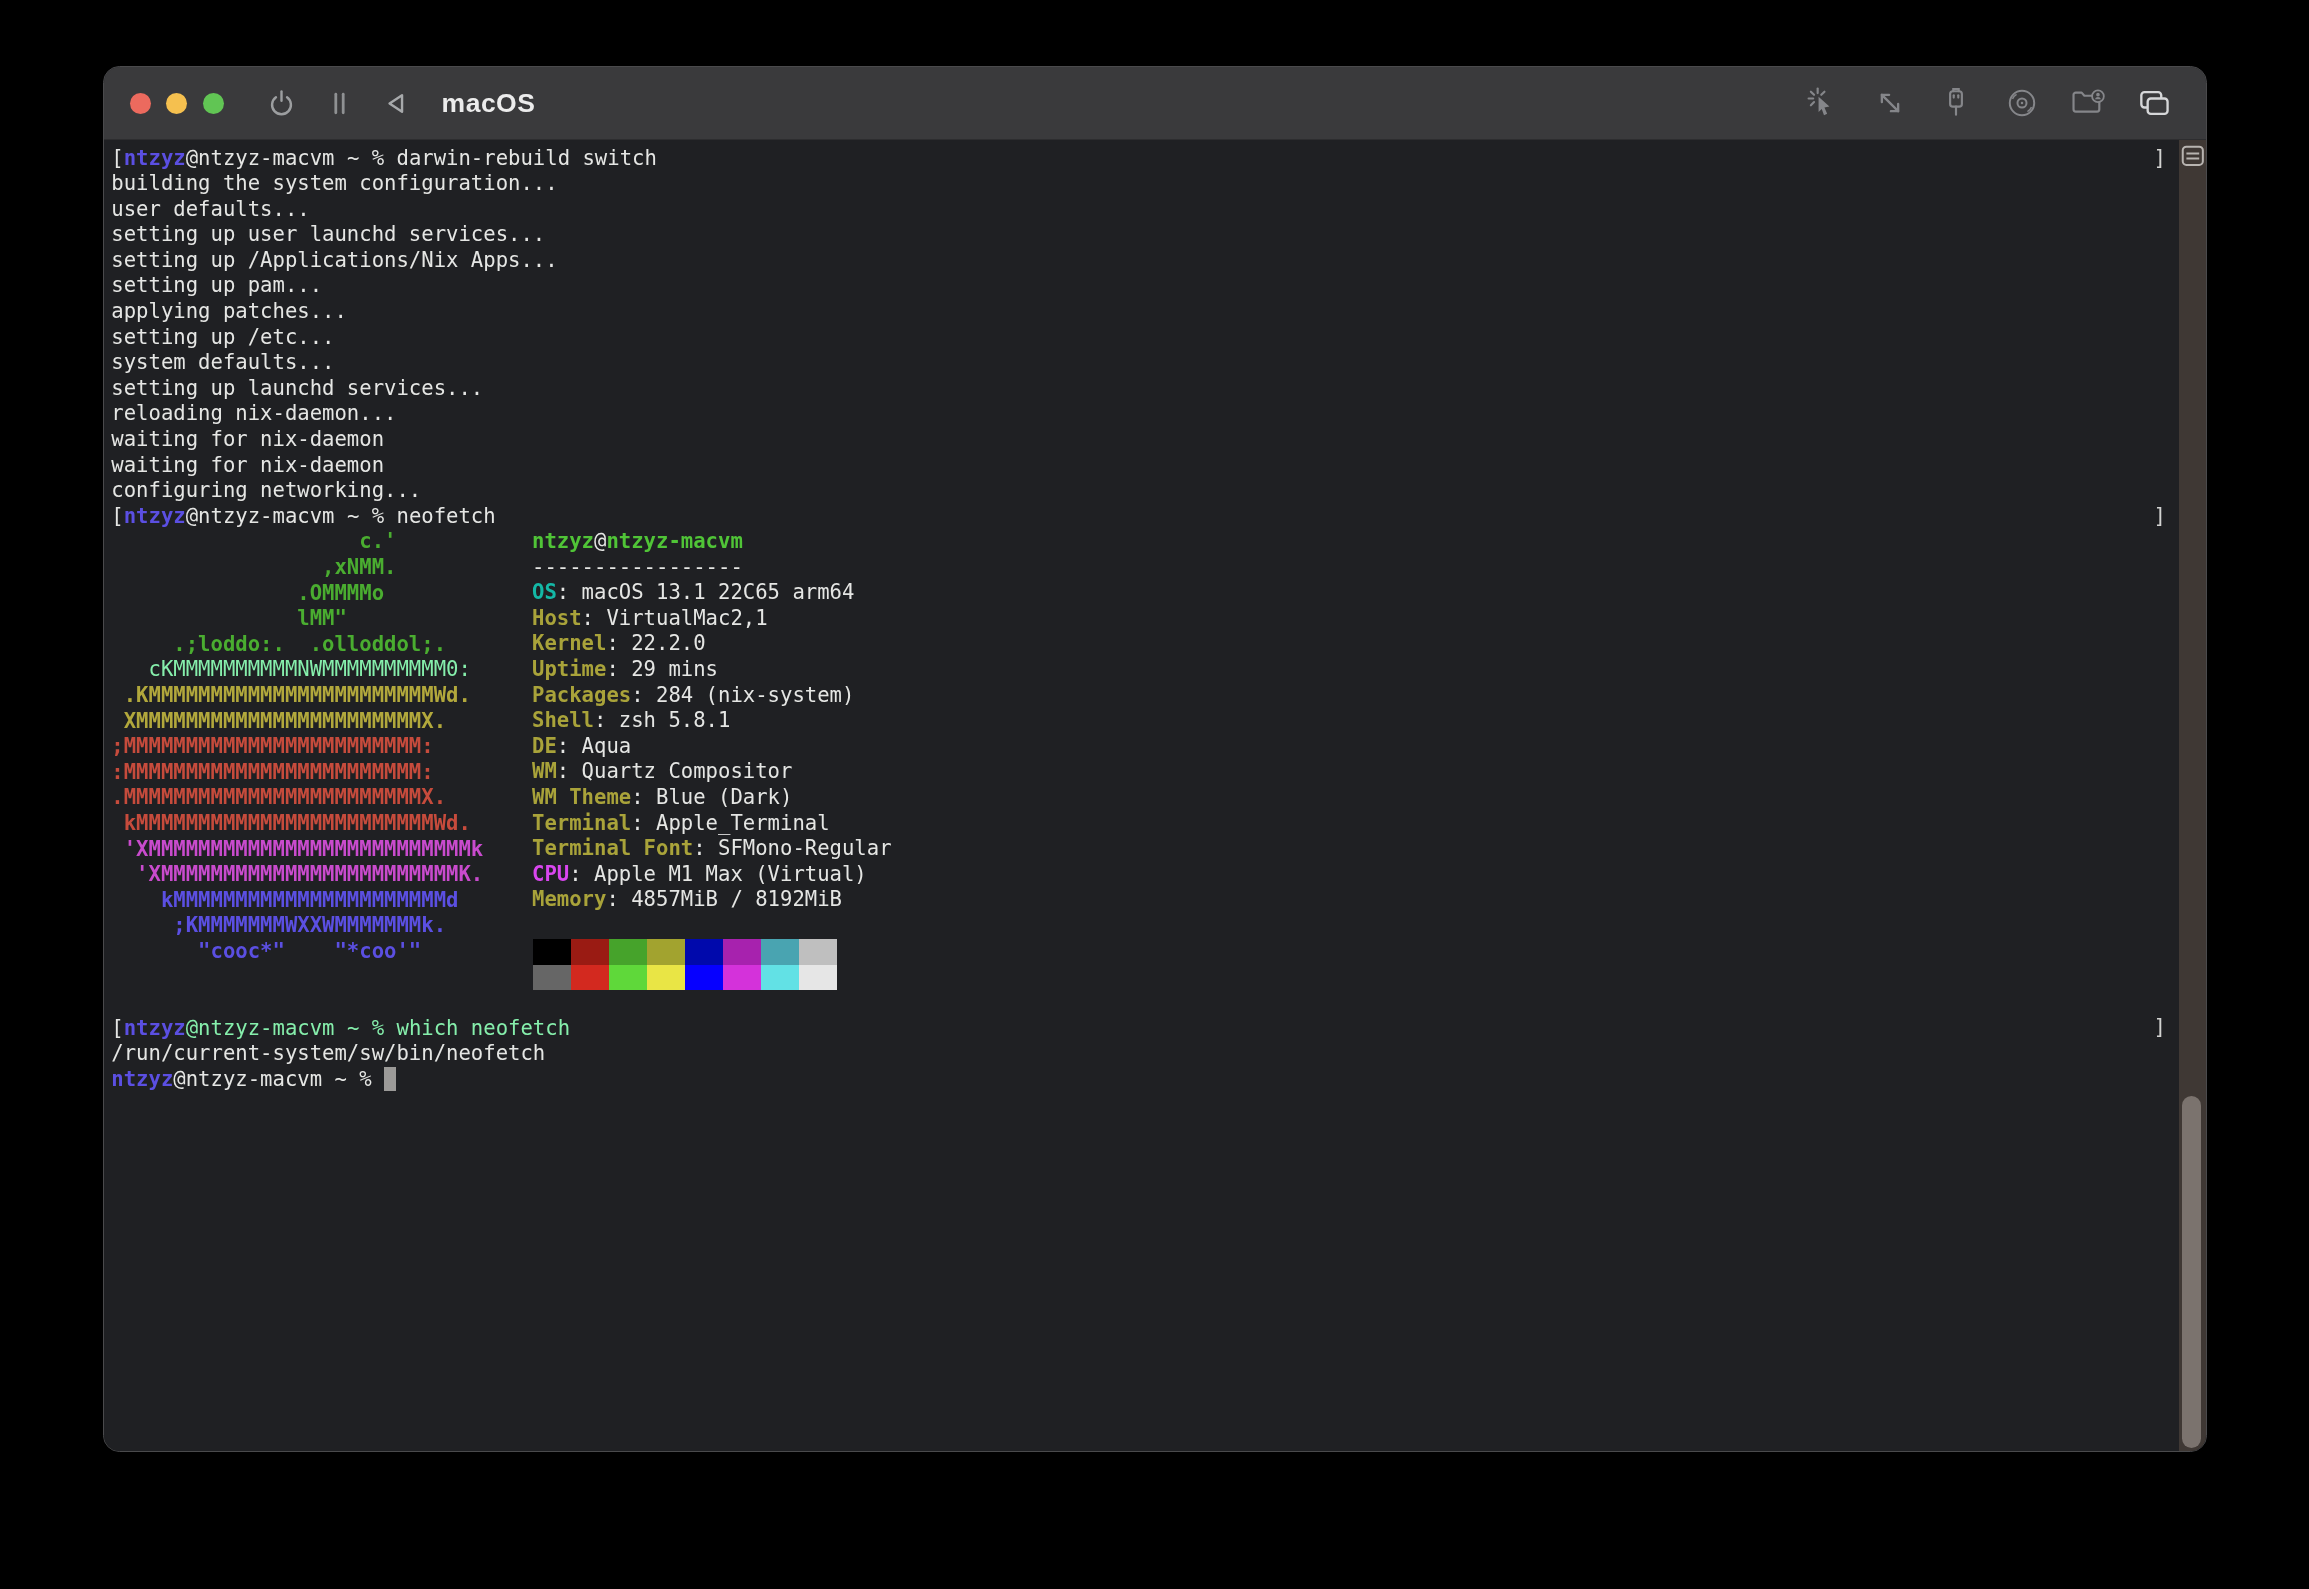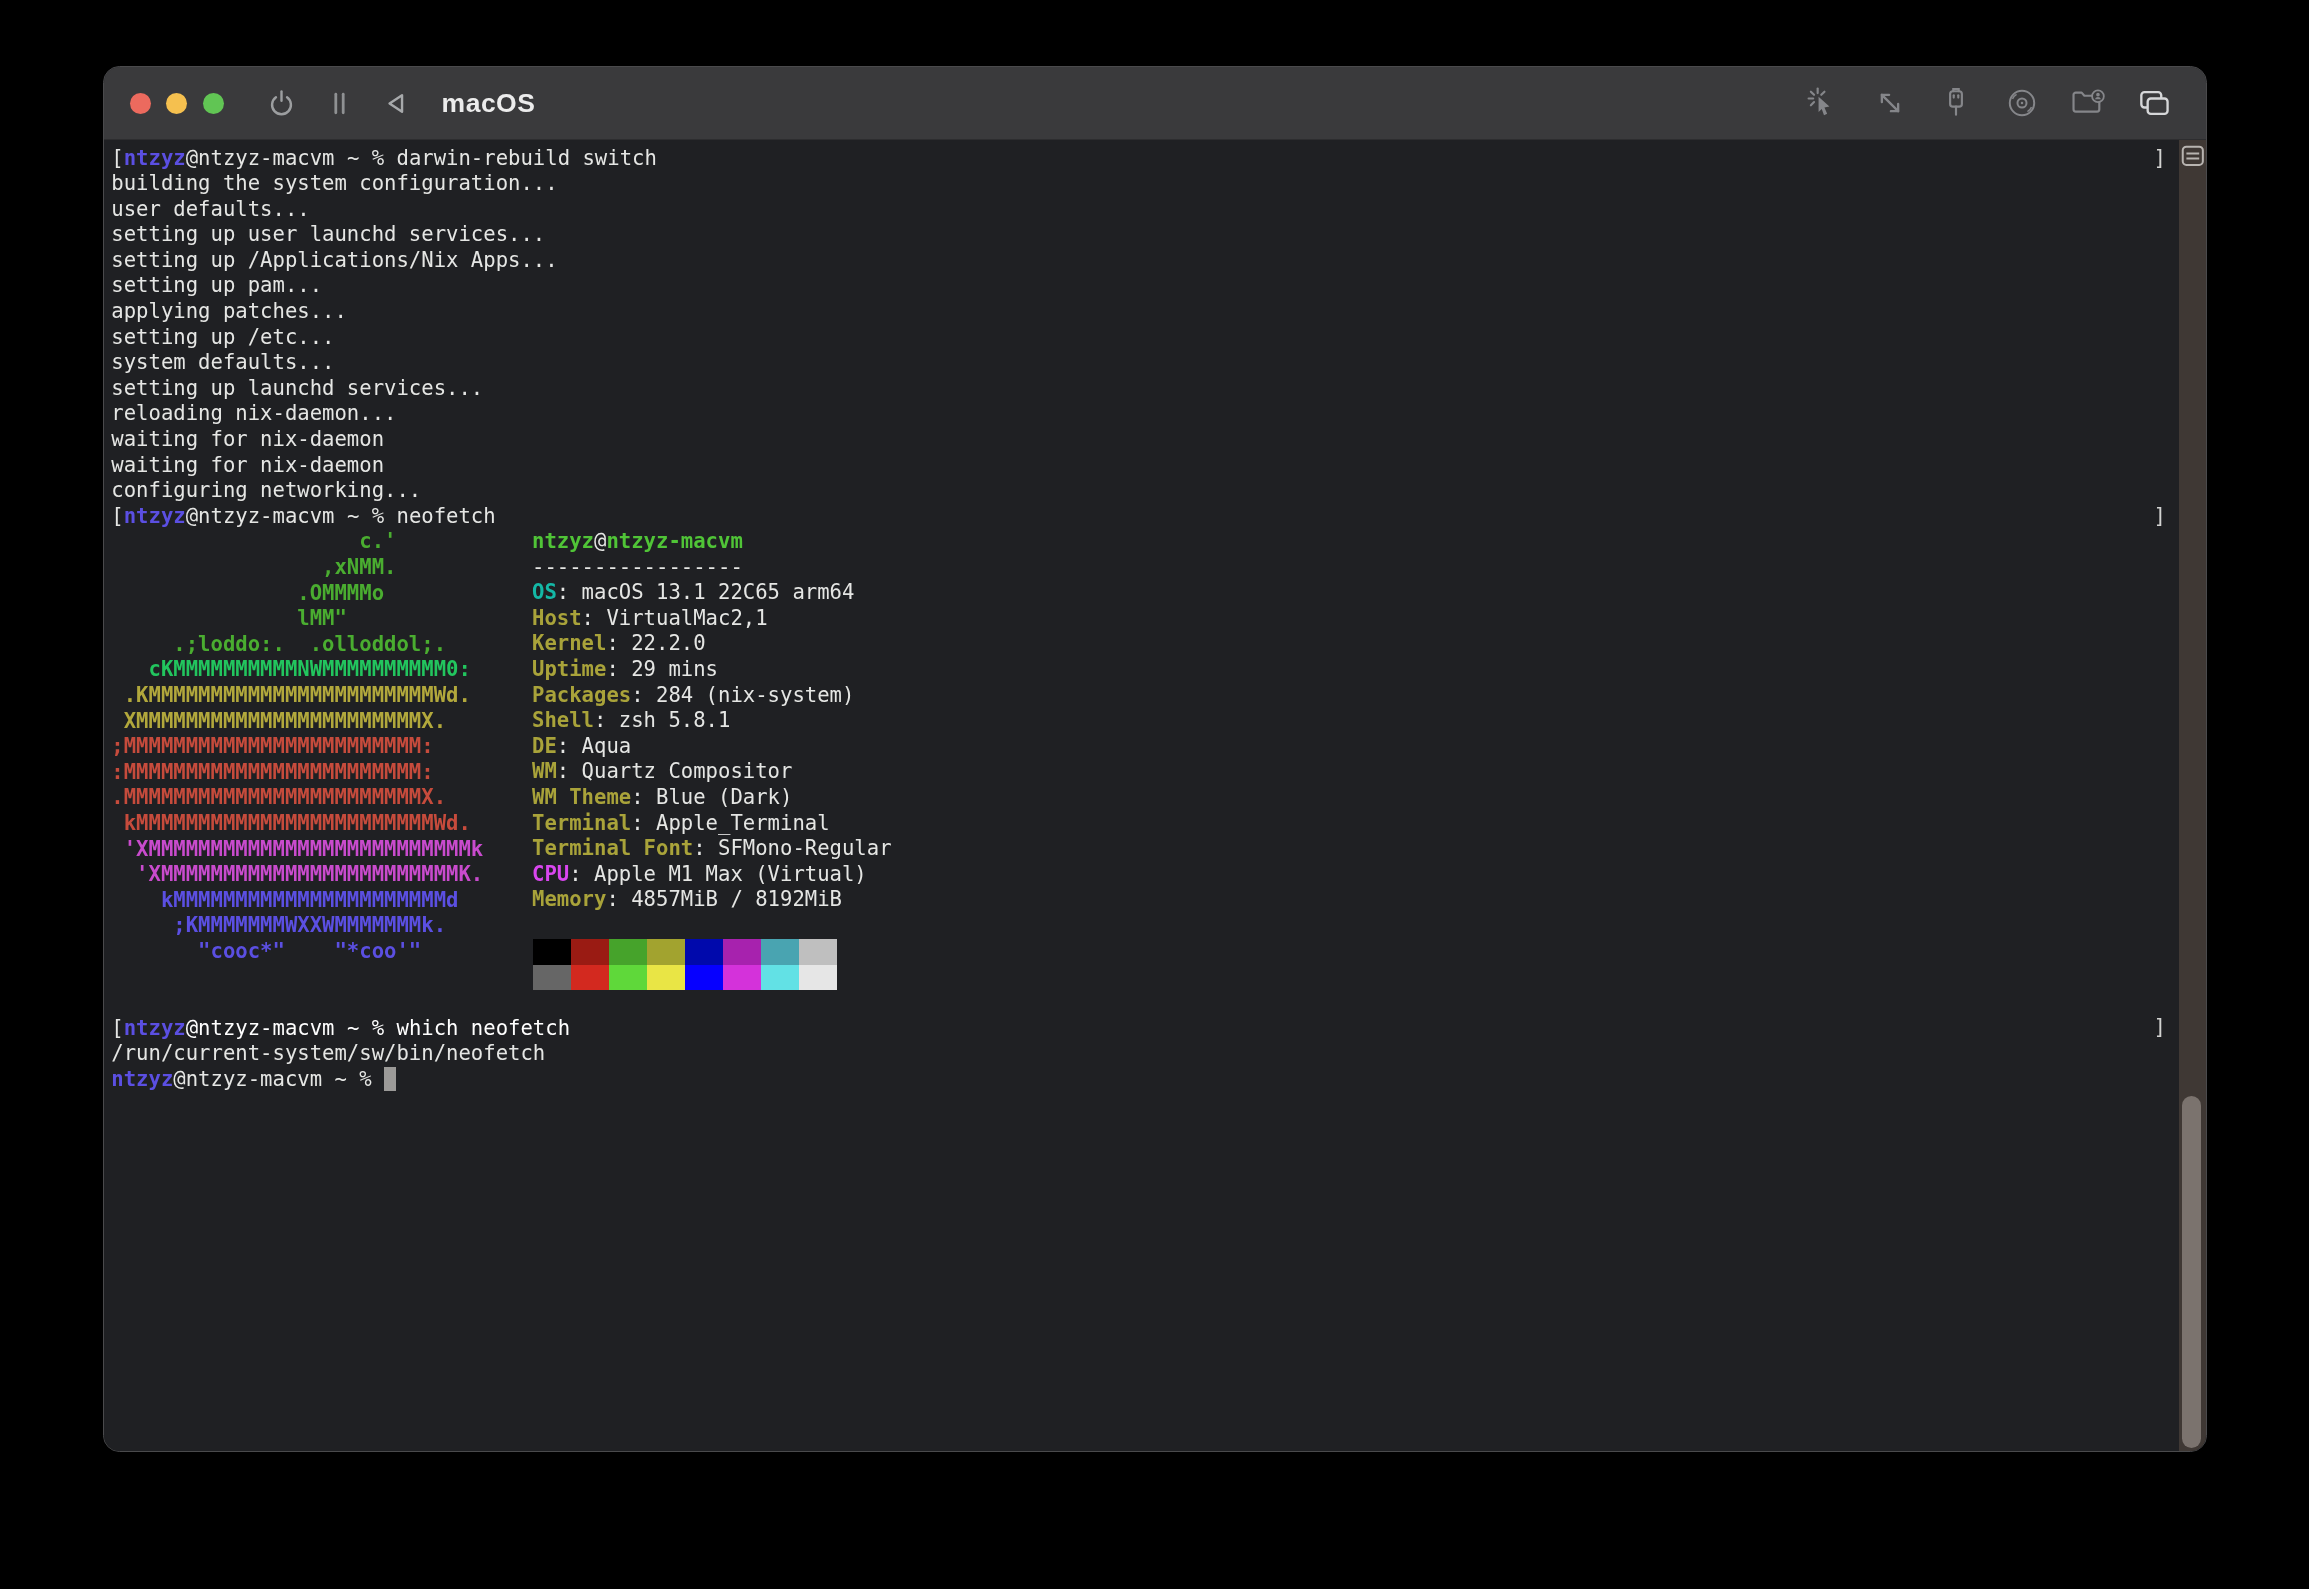--- a/index.html
+++ b/index.html
@@ -128,35 +128,35 @@
 <span style="color:#e5e6e4">reloading nix-daemon...</span>
 <span style="color:#e5e6e4">waiting for nix-daemon</span>
 <span style="color:#e5e6e4">waiting for nix-daemon</span>
 <span style="color:#e5e6e4">configuring networking...</span>
 <span style="color:#e5e6e4">[</span><span style="color:#5b4fe2;font-weight:700">ntzyz</span><span style="color:#e5e6e4">@ntzyz-macvm ~ % neofetch</span>
 <span style="color:#4aad30;font-weight:700">                    c.'</span>
 <span style="color:#4aad30;font-weight:700">                 ,xNMM.</span>
 <span style="color:#4aad30;font-weight:700">               .OMMMMo</span>
 <span style="color:#4aad30;font-weight:700">               lMM"</span>
 <span style="color:#4aad30;font-weight:700">     .;loddo:.  .olloddol;.</span>
-<span style="color:#22c55e;font-weight:700">   cKMMMMMMMMMMNWMMMMMMMMMM0:</span>
+<span style="color:#86efac;font-weight:400">   cKMMMMMMMMMMNWMMMMMMMMMM0:</span>
 <span style="color:#b2a83c;font-weight:700"> .KMMMMMMMMMMMMMMMMMMMMMMMWd.</span>
 <span style="color:#b2a83c;font-weight:700"> XMMMMMMMMMMMMMMMMMMMMMMMX.</span>
 <span style="color:#c64b3c;font-weight:700">;MMMMMMMMMMMMMMMMMMMMMMMM:</span>
 <span style="color:#c64b3c;font-weight:700">:MMMMMMMMMMMMMMMMMMMMMMMM:</span>
 <span style="color:#c64b3c;font-weight:700">.MMMMMMMMMMMMMMMMMMMMMMMMX.</span>
 <span style="color:#c64b3c;font-weight:700"> kMMMMMMMMMMMMMMMMMMMMMMMMWd.</span>
 <span style="color:#c94bcd;font-weight:700"> 'XMMMMMMMMMMMMMMMMMMMMMMMMMMk</span>
 <span style="color:#c94bcd;font-weight:700">  'XMMMMMMMMMMMMMMMMMMMMMMMMK.</span>
 <span style="color:#5b4fe2;font-weight:700">    kMMMMMMMMMMMMMMMMMMMMMMd</span>
 <span style="color:#5b4fe2;font-weight:700">     ;KMMMMMMMWXXWMMMMMMMk.</span>
 <span style="color:#5b4fe2;font-weight:700">       "cooc*"    "*coo'"</span>
 
 
-<span style="color:#e5e6e4">[</span><span style="color:#5b4fe2;font-weight:700">ntzyz</span><span style="color:#ffffff">@ntzyz-macvm ~ % which neofetch</span>
+<span style="color:#e5e6e4">[</span><span style="color:#5b4fe2;font-weight:700">ntzyz</span><span style="color:#86efac">@ntzyz-macvm ~ % which neofetch</span>
 <span style="color:#e5e6e4">/run/current-system/sw/bin/neofetch</span>
 <span style="color:#5b4fe2;font-weight:700">ntzyz</span><span style="color:#e5e6e4">@ntzyz-macvm ~ % </span><span class="cursor"> </span></pre>
     <pre class="info" id="info"><span style="color:#50c437;font-weight:700">ntzyz</span><span style="color:#e5e6e4">@</span><span style="color:#50c437;font-weight:700">ntzyz-macvm</span>
 <span style="color:#e5e6e4">-----------------</span>
 <span style="color:#14b8a6;font-weight:700">OS</span><span style="color:#e5e6e4">: macOS 13.1 22C65 arm64</span>
 <span style="color:#a9a33a;font-weight:700">Host</span><span style="color:#e5e6e4">: VirtualMac2,1</span>
 <span style="color:#a9a33a;font-weight:700">Kernel</span><span style="color:#e5e6e4">: 22.2.0</span>
 <span style="color:#a9a33a;font-weight:700">Uptime</span><span style="color:#e5e6e4">: 29 mins</span>
 <span style="color:#a9a33a;font-weight:700">Packages</span><span style="color:#e5e6e4">: 284 (nix-system)</span>
 <span style="color:#a9a33a;font-weight:700">Shell</span><span style="color:#e5e6e4">: zsh 5.8.1</span>

